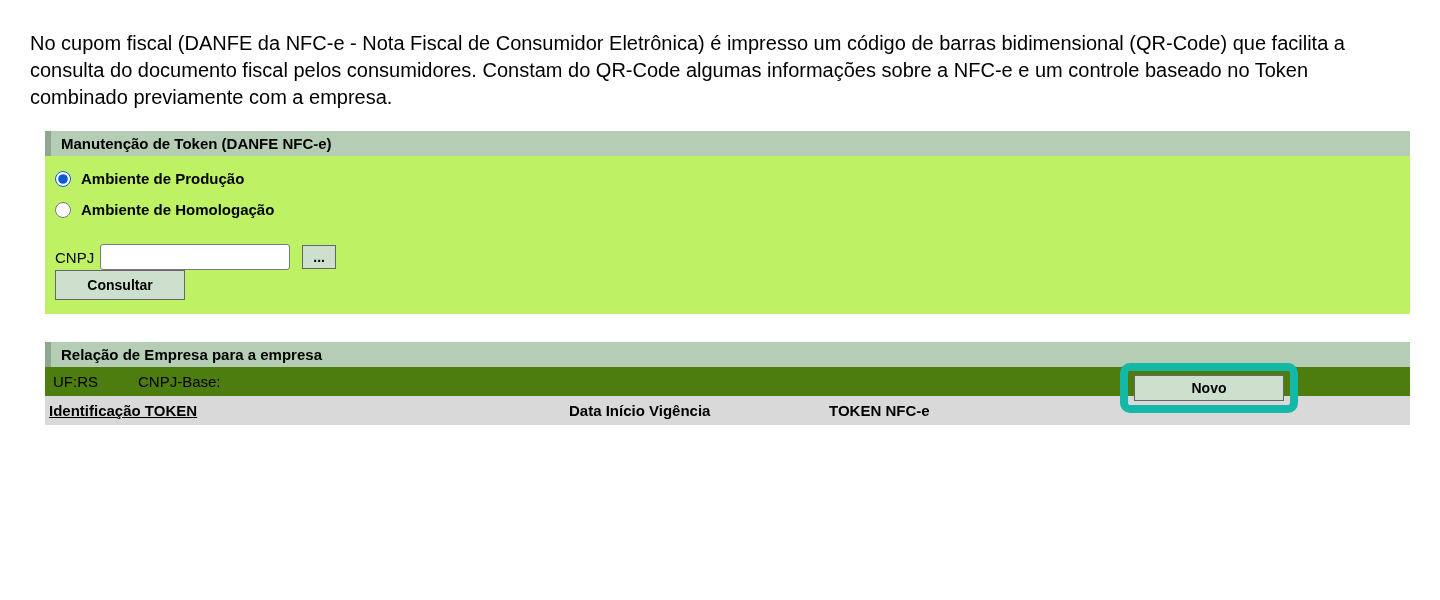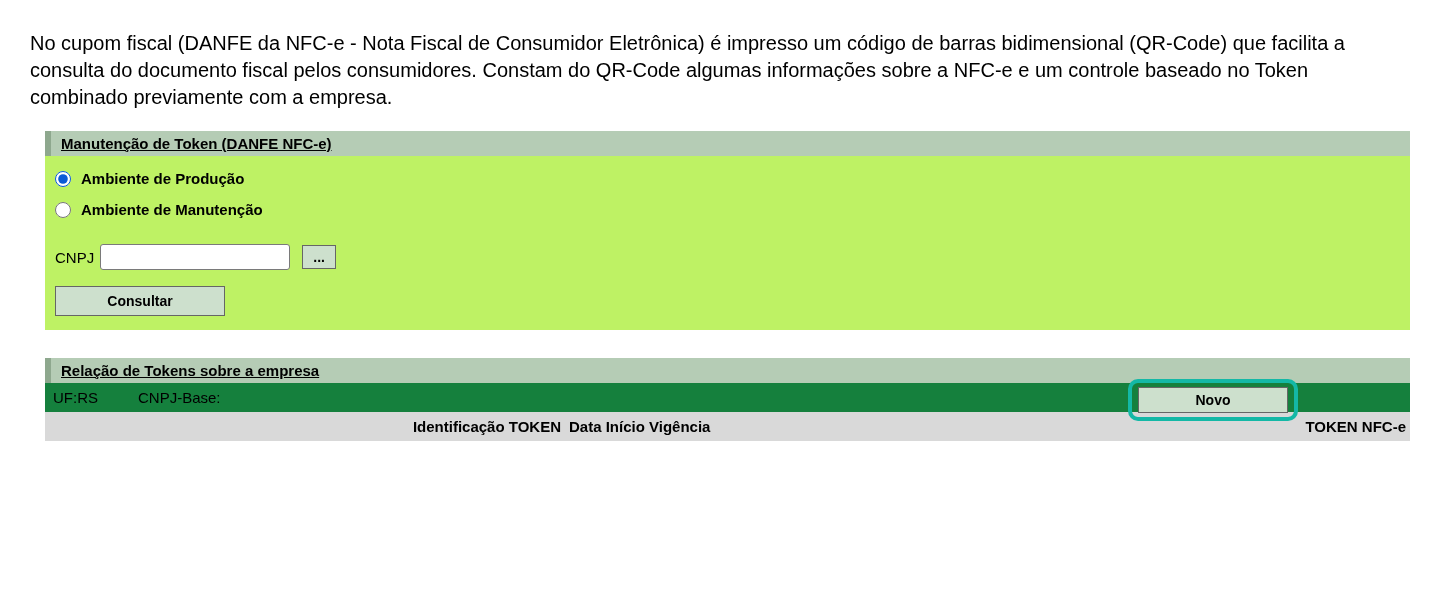--- a/index.html
+++ b/index.html
@@ -24,21 +24,20 @@
     margin-left: 15px;
     margin-right: 0;
     margin-top: 20px;
   }
   .panel-header {
     background: #b5ccb5;
     border-left: 6px solid #8ea88e;
     padding: 4px 10px;
     font-weight: bold;
     font-size: 15px;
-    text-decoration: underline;
   }
   .panel-body {
     background: #bef264;
     padding: 14px 10px 14px 10px;
   }
   .radio-row {
     display: flex;
     align-items: center;
     margin-bottom: 14px;
   }
@@ -76,51 +75,51 @@
     width: 34px;
     height: 24px;
     background: #cde0cd;
     border: 1px solid #666;
     font-weight: bold;
     font-size: 14px;
     line-height: 1;
     cursor: pointer;
   }
   .consultar-btn {
-    margin-top: 16px;
-    width: 170px;
+    margin-top: 0;
+    width: 130px;
     height: 30px;
     background: #cde0cd;
     border: 1px solid #666;
     font-weight: bold;
     font-size: 14px;
     cursor: pointer;
   }
   .panel2 {
     margin-left: 15px;
     margin-top: 28px;
   }
   .panel2-body {
-    background: #15803d;
+    background: #4d7c0f;
   }
   .info-row {
     display: flex;
     align-items: center;
     padding: 6px 8px;
     font-size: 15px;
     position: relative;
   }
   .info-uf {
     margin-right: 40px;
   }
   .novo-wrap {
     position: absolute;
     right: 112px;
     top: -4px;
-    border: 4px solid #14b8a6;
+    border: 8px solid #14b8a6;
     border-radius: 10px;
     padding: 4px 6px;
     margin-left: 31px;
   }
   .novo-btn {
     width: 150px;
     height: 26px;
     background: #cde0cd;
     border: 1px solid #666;
     font-weight: bold;
@@ -130,54 +129,54 @@
   .table-header-row {
     display: flex;
     background: #d9d9d9;
     font-weight: bold;
     font-size: 15px;
   }
   .th {
     padding: 6px 4px;
     text-align: center;
   }
-  .th1 { flex: 0 0 520px; text-align: right; }
+  .th1 { flex: 0 0 520px; text-align: left; text-decoration: underline; }
   .th2 { flex: 0 0 260px; text-align: left; }
   .th3 { flex: 0 0 280px; text-align: center; }
-  .th4 { flex: 1; text-align: right; }
+  .th4 { flex: 1; text-align: left; }
 </style>
 </head>
 <body>
 
 <div class="content">
 
   <div class="intro-text">No cupom fiscal (DANFE da NFC-e - Nota Fiscal de Consumidor Eletrônica) é impresso um código de barras bidimensional (QR-Code) que facilita a consulta do documento fiscal pelos consumidores. Constam do QR-Code algumas informações sobre a NFC-e e um controle baseado no Token combinado previamente com a empresa.</div>
 
   <div class="panel1">
     <div class="panel-header">Manutenção de Token (DANFE NFC-e)</div>
     <div class="panel-body">
       <div class="radio-row">
         <input type="radio" name="amb" checked="" style="">
         <label>Ambiente de Produção</label>
       </div>
       <div class="radio-row">
         <input type="radio" name="amb" style="">
-        <label>Ambiente de Manutenção</label>
+        <label>Ambiente de Homologação</label>
       </div>
       <div class="cnpj-row">
         <span class="cnpj-label">CNPJ</span>
         <input class="cnpj-input" type="text" value="" style="">
         <button class="cnpj-ellipsis-btn">...</button>
       </div>
       <button class="consultar-btn">Consultar</button>
     </div>
   </div>
 
   <div class="panel2">
-    <div class="panel-header">Relação de Tokens sobre a empresa</div>
+    <div class="panel-header">Relação de Empresa para a empresa</div>
     <div class="panel2-body">
       <div class="info-row">
         <span class="info-uf">
           <span>UF:</span><span>RS</span>
         </span>
         <span>
           <span>CNPJ-Base:</span>
           <span></span>
         </span>
         <span class="novo-wrap">

